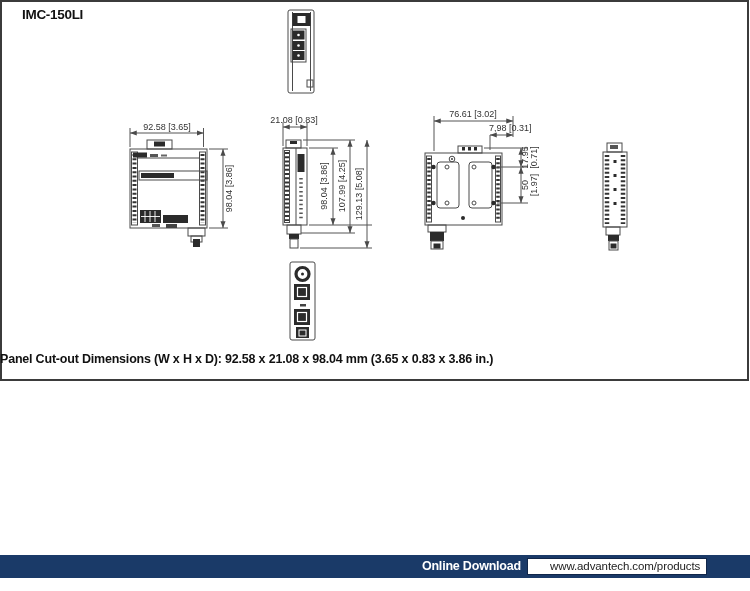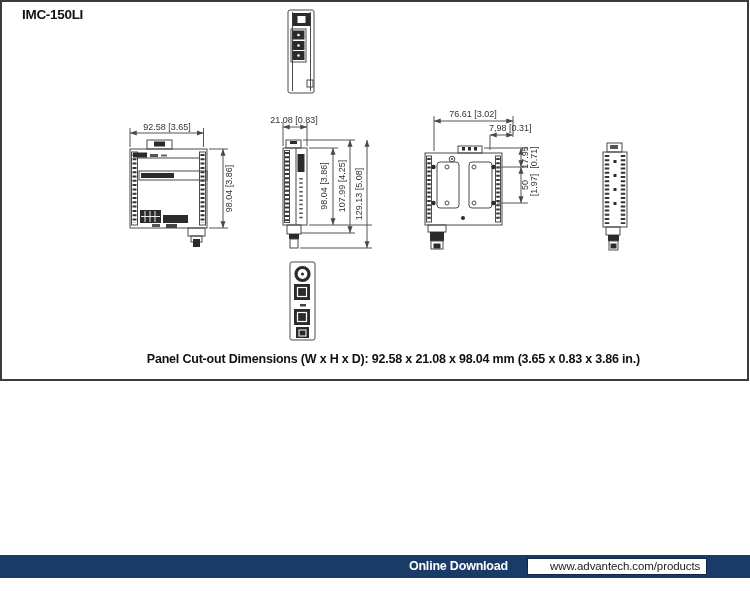--- a/index.html
+++ b/index.html
@@ -11,29 +11,29 @@
   .panel{
     position:absolute;left:0;top:0;width:745px;height:377px;
     border:2px solid #3b3b3b;background:#ffffff;
   }
   .page-title{
     position:absolute;left:22px;top:7px;
     font-size:13.5px;font-weight:bold;color:#111;letter-spacing:-0.3px;
   }
   .drawing-svg{position:absolute;left:0;top:0;}
   .caption{
-    position:absolute;left:0;top:352px;width:640px;text-align:right;
+    position:absolute;left:0;top:352px;width:640px;text-align:left;
     font-size:12.5px;font-weight:bold;color:#111;letter-spacing:-0.2px;
   }
   .footer-bar{
     position:absolute;left:0;top:555px;width:750px;height:23px;
     background:#1a3a68;
   }
   .footer-label{
-    position:absolute;right:242px;top:0;height:23px;line-height:23px;
+    position:absolute;right:229px;top:0;height:23px;line-height:23px;
     color:#ffffff;font-size:12.5px;font-weight:bold;letter-spacing:-0.2px;
   }
   .footer-urlbox{
     position:absolute;left:527px;top:3px;width:178px;height:15px;
     background:#ffffff;border:1px solid #10264a;
   }
   .footer-url{
     display:block;padding-left:22px;line-height:15px;
     font-size:11.5px;color:#222;letter-spacing:-0.1px;white-space:nowrap;
   }

